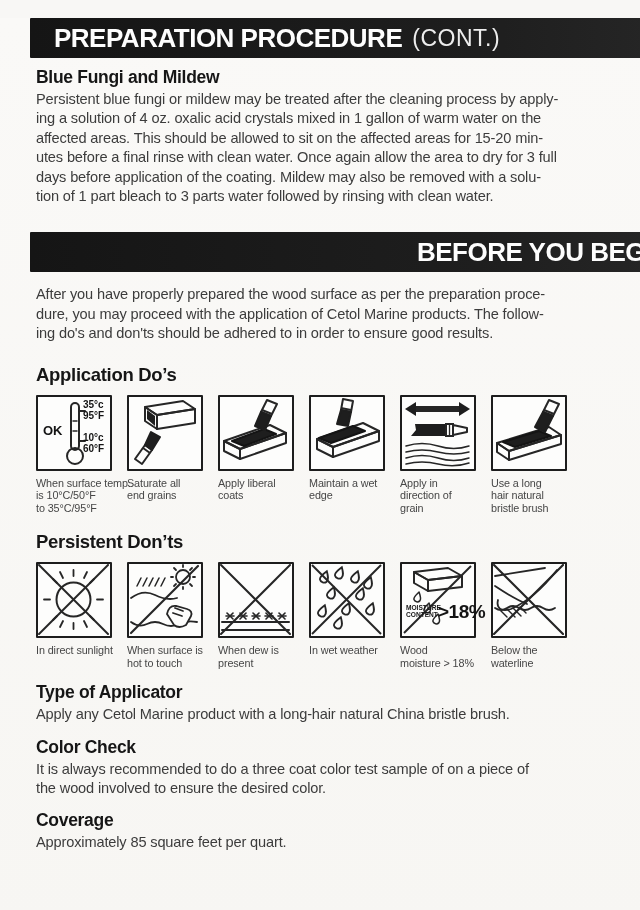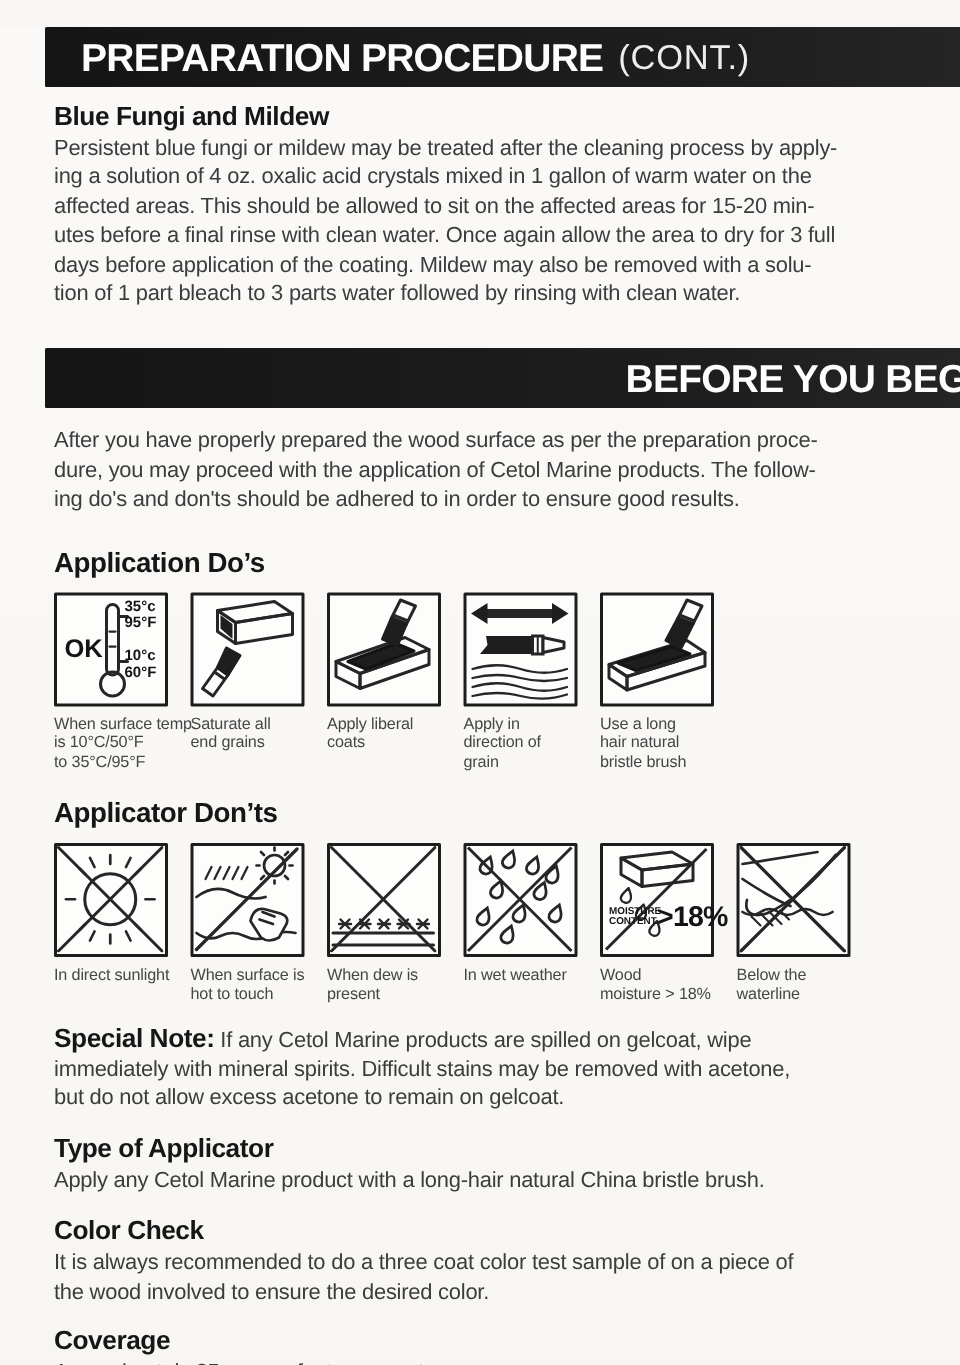--- a/index.html
+++ b/index.html
@@ -45,21 +45,21 @@
   .box {
     width:76px; height:76px; border:2.5px solid #1d1d1d; background:#fdfdfc;
     position:relative; border-radius:1px;
   }
   .box svg { position:absolute; left:0; top:0; }
   .cap {
     margin-top:6px; width:102px;
     font-size:10.8px; line-height:12.8px; letter-spacing:-0.1px; color:#464646;
   }
   .tlab { position:absolute; font-weight:700; color:#141414; line-height:1; }
-  .ok { left:5px; top:27px; font-size:17px; }
+  .ok { left:5px; top:27px; font-size:13px; }
   .tt { font-size:10px; }
   .t1 { left:45px; top:3px; } .t2 { left:45px; top:14px; }
   .t3 { left:45px; top:36px; } .t4 { left:45px; top:47px; }
   .moist { font-size:6.6px; letter-spacing:0; }
   .m1 { left:4px; top:41px; } .m2 { left:4px; top:48px; }
   .m3 { left:36px; top:38px; font-size:19px; letter-spacing:-0.5px; }
 </style>
 </head>
 <body>
 
@@ -143,20 +143,35 @@
           <polygon points="12,44 44,32 56,37 24,49" fill="#1e1e1e" stroke="#141414"></polygon>
           <polygon points="47,3 57,7 51,19 41,15"></polygon>
           <line x1="42" y1="13" x2="52" y2="17"></line>
           <polygon points="41,15 51,19 45,33 35,29" fill="#1e1e1e" stroke="#1e1e1e"></polygon>
         </svg>
       </div>
       <div class="cap pre">Apply liberal
 coats</div>
     </div>
 
+    <div class="cell">
+      <div class="box">
+        <svg width="71" height="71" viewBox="0 0 71 71" fill="none" stroke="#262626" stroke-width="2" stroke-linejoin="round">
+          <polygon points="6,42 52,26 68,34 22,50"></polygon>
+          <polygon points="6,42 22,50 22,60 6,52"></polygon>
+          <polygon points="22,50 68,34 68,44 22,60"></polygon>
+          <polygon points="8,41 42,29 54,34 20,46" fill="#1e1e1e" stroke="#141414"></polygon>
+          <polygon points="32,2 42,4 40,15 30,13"></polygon>
+          <line x1="30" y1="11" x2="40" y2="13"></line>
+          <polygon points="30,13 40,15 37,29 26,27" fill="#1e1e1e" stroke="#1e1e1e"></polygon>
+        </svg>
+      </div>
+      <div class="cap pre">Maintain a wet
+edge</div>
+    </div>
 
     <div class="cell">
       <div class="box">
         <svg width="71" height="71" viewBox="0 0 71 71" fill="none" stroke="#262626" stroke-width="2" stroke-linecap="round">
           <line x1="13" y1="12" x2="58" y2="12" stroke-width="6"></line>
           <polygon points="3,12 14,5 14,19" fill="#1e1e1e" stroke="none"></polygon>
           <polygon points="68,12 57,5 57,19" fill="#1e1e1e" stroke="none"></polygon>
           <polygon points="13,27 44,27 44,39 9,39 14,33" fill="#1e1e1e" stroke="none"></polygon>
           <rect x="44" y="27" width="7" height="12" fill="#fdfdfc"></rect>
           <line x1="47.5" y1="27" x2="47.5" y2="39" stroke-width="1.3"></line>
@@ -184,21 +199,21 @@
           <polygon points="50,15 60,19 52,35 42,30" fill="#1e1e1e" stroke="#1e1e1e"></polygon>
         </svg>
       </div>
       <div class="cap pre">Use a long
 hair natural
 bristle brush</div>
     </div>
 
   </div>
 
-  <div class="h2 apph donts-h">Applicator Don’ts</div>
+  <div class="h2 apph donts-h">Persistent Don’ts</div>
 
   <div class="icon-row">
 
     <div class="cell">
       <div class="box">
         <svg width="71" height="71" viewBox="0 0 71 71" fill="none" stroke="#262626" stroke-width="2" stroke-linecap="round">
           <circle cx="35.5" cy="35.5" r="17"></circle>
           <g stroke-width="1.8">
             <line x1="35.5" y1="12" x2="35.5" y2="6"></line>
               <line x1="35.5" y1="59" x2="35.5" y2="65"></line>
@@ -348,23 +363,20 @@
           <line x1="1" y1="1" x2="70" y2="70" stroke-width="2.2"></line>
           <line x1="70" y1="1" x2="1" y2="70" stroke-width="2.2"></line>
         </svg>
       </div>
       <div class="cap pre">Below the
 waterline</div>
     </div>
 
   </div>
 
-  <p class="body note"><span class="h-inline">Special Note:</span> <span class="pre">If any Cetol Marine products are spilled on gelcoat, wipe
-immediately with mineral spirits. Difficult stains may be removed with acetone,
-but do not allow excess acetone to remain on gelcoat.</span></p>
 
   <div class="h2 applicator-h">Type of Applicator</div>
   <p class="body pre">Apply any Cetol Marine product with a long-hair natural China bristle brush.</p>
 
   <div class="h2 colorcheck-h">Color Check</div>
   <p class="body pre">It is always recommended to do a three coat color test sample of on a piece of
 the wood involved to ensure the desired color.</p>
 
   <div class="h2 coverage-h">Coverage</div>
   <p class="body pre">Approximately 85 square feet per quart.</p>

